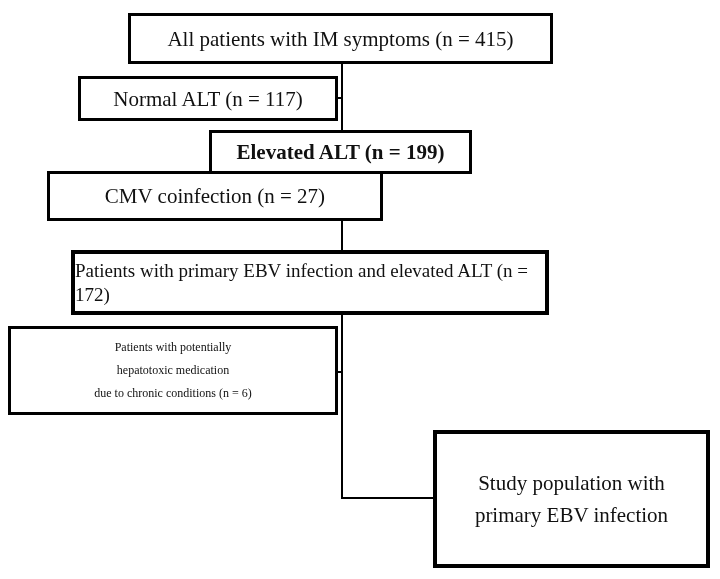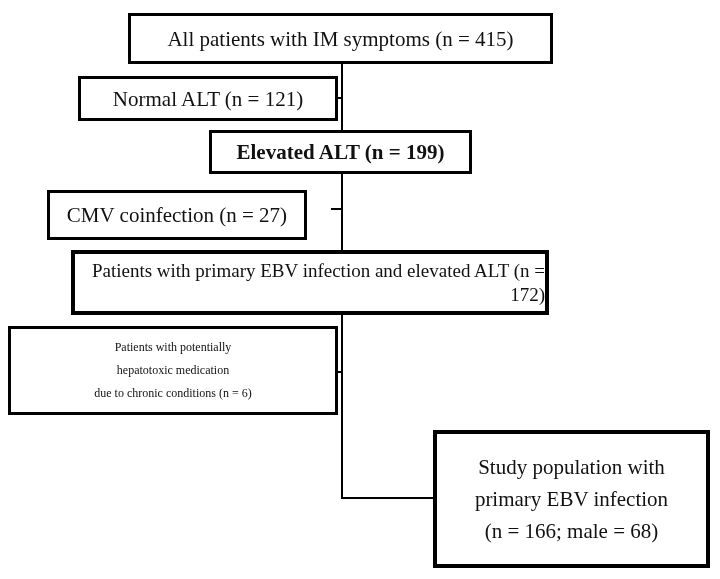--- a/index.html
+++ b/index.html
@@ -24,31 +24,31 @@
   .box {
     position: absolute;
     box-sizing: border-box;
     background: #ffffff;
     border: 3px solid #000000;
     z-index: 2;
     display: flex;
     flex-direction: column;
     align-items: center;
     justify-content: center;
-    text-align: right;
+    text-align: left;
     font-size: 21px;
     line-height: 24px;
   }
   .box span { display: block; }
 
   
   #box-all-patients   { left: 128px; top: 13px;  width: 425px; height: 51px; }
   #box-normal-alt     { left: 78px;  top: 76px;  width: 260px; height: 45px; }
   #box-elevated-alt   { left: 209px; top: 130px; width: 263px; height: 44px; font-weight: bold; }
-  #box-cmv            { left: 47px;  top: 190px; width: 260px; height: 50px; }
+  #box-cmv            { left: 47px;  top: 171px; width: 336px; height: 50px; }
   #box-primary-ebv    { left: 27px;  top: 250px; width: 478px; height: 65px;
                         border-width: 4px; font-size: 19px; margin-left: 44px; }
   #box-hepatotoxic    { left: 8px;   top: 326px; width: 330px; height: 89px;
                         font-size: 12px; line-height: 23px; }
   #box-hepatotoxic .gap-line { }
   #box-study-pop      { left: 433px; top: 430px; width: 277px; height: 138px;
                         border-width: 4px; line-height: 32px; font-family: Liberation Serif, serif; }
 
   
   #spine              { left: 341px; top: 63px;  width: 2px;  height: 436px; }
@@ -66,21 +66,21 @@
   <div class="line" id="elbow-bottom"></div>
   <div class="line" id="stub-normal-alt"></div>
   <div class="line" id="stub-cmv"></div>
   <div class="line" id="stub-hepatotoxic"></div>
 
   <div class="box" id="box-all-patients">
     <span>All patients with IM symptoms (n = 415)</span>
   </div>
 
   <div class="box" id="box-normal-alt">
-    <span>Normal ALT (n = 121)</span>
+    <span>Normal ALT (n = 117)</span>
   </div>
 
   <div class="box" id="box-elevated-alt">
     <span>Elevated ALT (n = 199)</span>
   </div>
 
   <div class="box" id="box-cmv">
     <span>CMV coinfection (n = 27)</span>
   </div>
 
@@ -90,16 +90,15 @@
 
   <div class="box" id="box-hepatotoxic">
     <span>Patients with potentially</span>
     <span>hepatotoxic medication</span>
     <span class="gap-line">due to chronic conditions (n = 6)</span>
   </div>
 
   <div class="box" id="box-study-pop">
     <span>Study population with</span>
     <span>primary EBV infection</span>
-    <span>(n = 166; male = 68)</span>
   </div>
 
 </div>
 
 </body></html>

